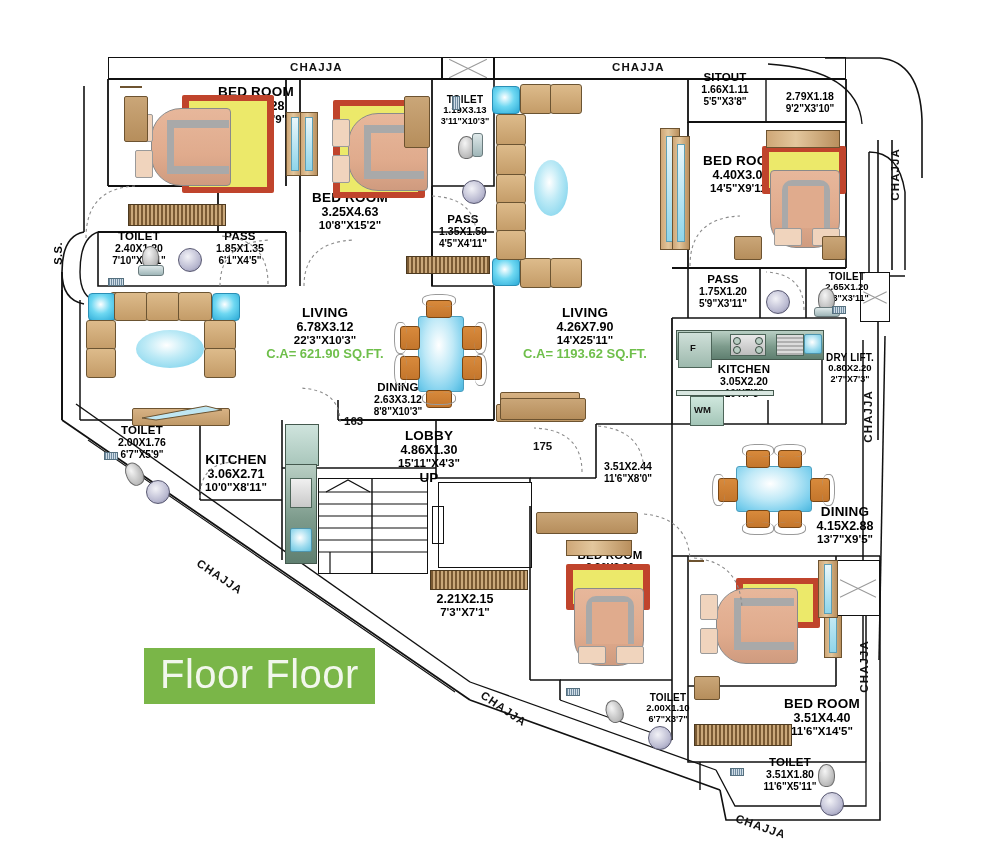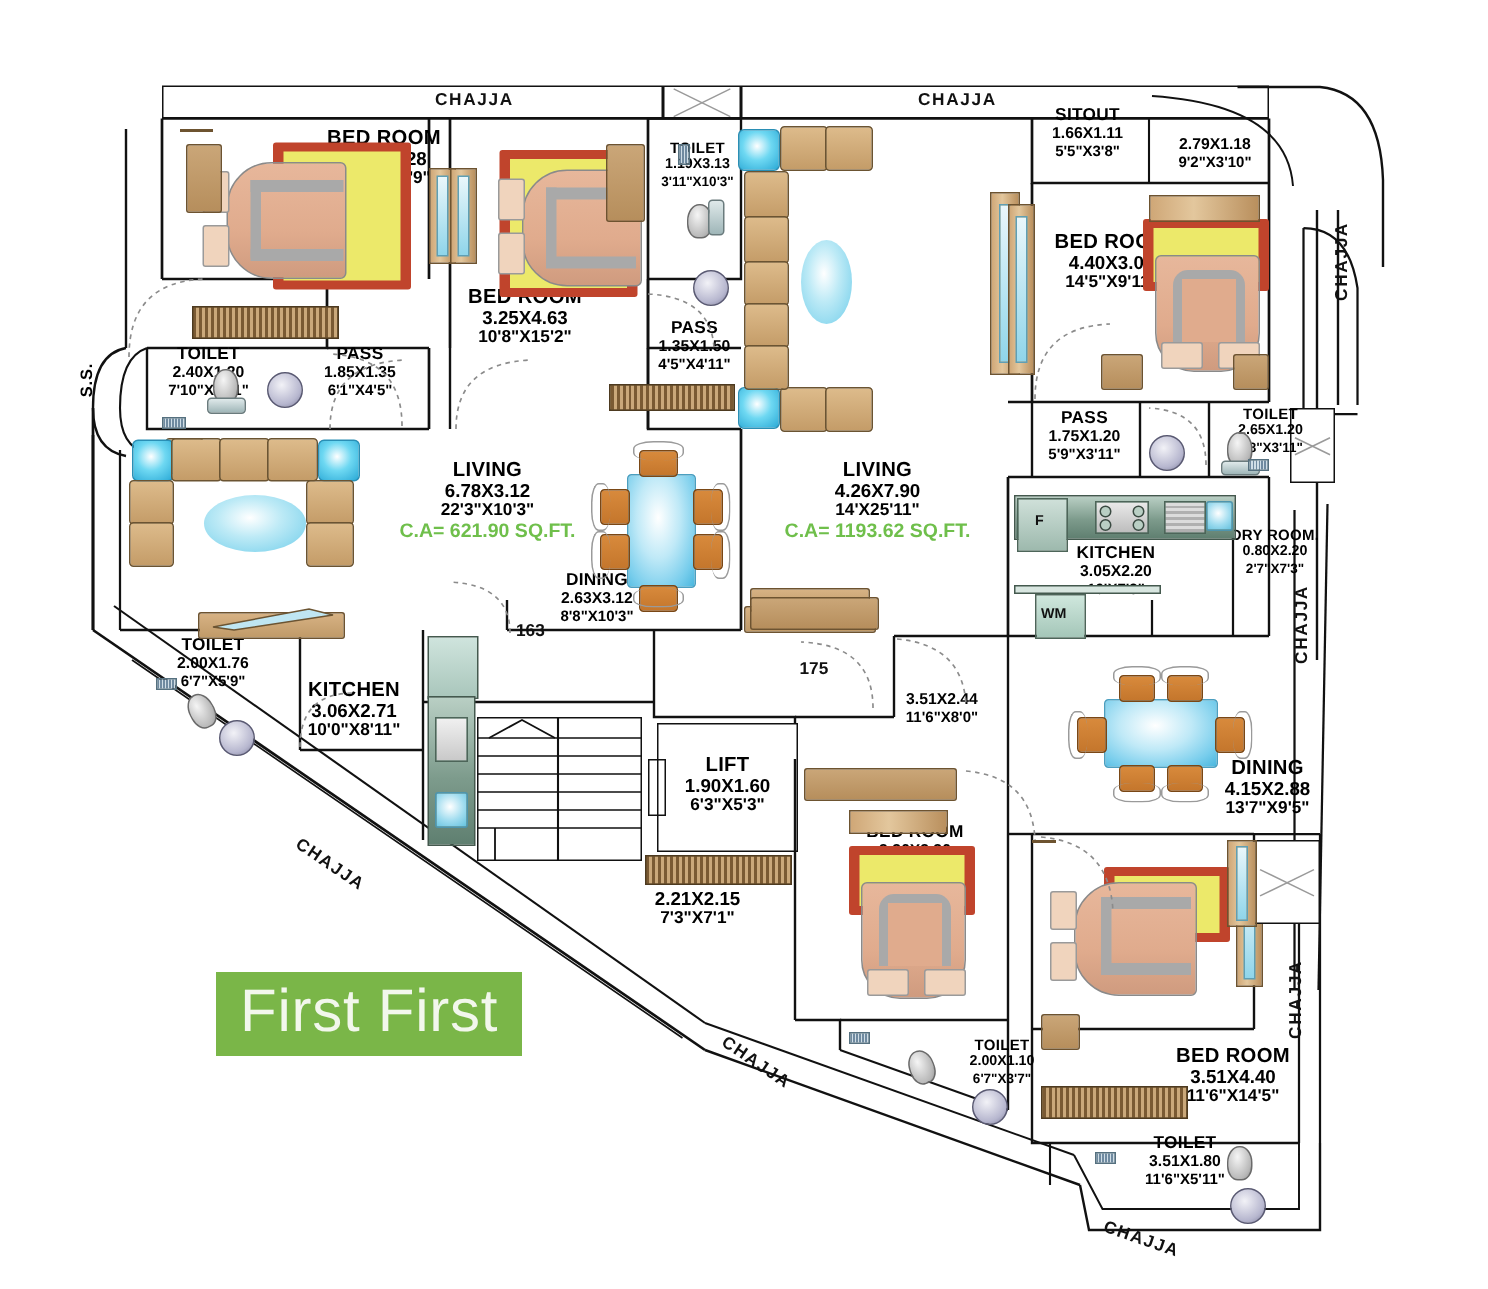--- a/index.html
+++ b/index.html
@@ -285,26 +285,27 @@
     <div class="d1">2.00X1.76</div>
     <div class="d2">6'7"X5'9"</div>
   </div>
 
   <div class="lbl" style="left:178px;top:452px;width:116px;">
     <div class="nm">KITCHEN</div>
     <div class="d1">3.06X2.71</div>
     <div class="d2">10'0"X8'11"</div>
   </div>
 
-
-  <div class="lbl" style="left:432px;top:502px;width:106px;">
-    <div class="nm">LIFT</div>
-    <div class="d1">1.90X1.60</div>
-    <div class="d2">6'3"X5'3"</div>
-  </div>
+  <div class="lbl" style="left:364px;top:428px;width:130px;">
+    <div class="nm">LOBBY</div>
+    <div class="d1">4.86X1.30</div>
+    <div class="d2">15'11"X4'3"</div>
+    <div class="nm">UP</div>
+  </div>
+
 
   <div class="lbl" style="left:412px;top:592px;width:106px;">
     <div class="d1">2.21X2.15</div>
     <div class="d2">7'3"X7'1"</div>
   </div>
 
   <div class="lbl sm" style="left:682px;top:71px;width:86px;">
     <div class="nm">SITOUT</div>
     <div class="d1">1.66X1.11</div>
     <div class="d2">5'5"X3'8"</div>
@@ -340,21 +341,21 @@
     <div class="ca">C.A= 1193.62 SQ.FT.</div>
   </div>
 
   <div class="lbl sm" style="left:690px;top:363px;width:108px;">
     <div class="nm">KITCHEN</div>
     <div class="d1">3.05X2.20</div>
     <div class="d2">10'X7'3"</div>
   </div>
 
   <div class="lbl xs" style="left:812px;top:352px;width:76px;">
-    <div class="nm">DRY ROOM.</div>
+    <div class="nm">DRY LIFT.</div>
     <div class="d1">0.80X2.20</div>
     <div class="d2">2'7"X7'3"</div>
   </div>
 
   <div class="lbl sm" style="left:578px;top:461px;width:100px;">
     <div class="d1">3.51X2.44</div>
     <div class="d2">11'6"X8'0"</div>
   </div>
 
   <div class="lbl" style="left:788px;top:504px;width:114px;">
@@ -639,15 +640,15 @@
     </div>
 
   <div class="cab" style="left:500px;top:398px;width:84px;height:20px;"></div>
   <svg style="position:absolute;left:530px;top:424px;width:56px;height:52px;">
     <path d="M52 48 Q52 6 4 4" fill="none" stroke="#8b8b8b" stroke-width="1.1" stroke-dasharray="3 3"></path>
   </svg>
   <svg style="position:absolute;left:596px;top:424px;width:52px;height:50px;">
     <path d="M2 2 Q46 6 48 46" fill="none" stroke="#8b8b8b" stroke-width="1.1" stroke-dasharray="3 3"></path>
   </svg>
 
-  <div class="ff" style="left:144px;top:648px;">First First</div>
+  <div class="ff" style="left:144px;top:648px;">Floor Floor</div>
 
 </div>
 
 </body></html>

